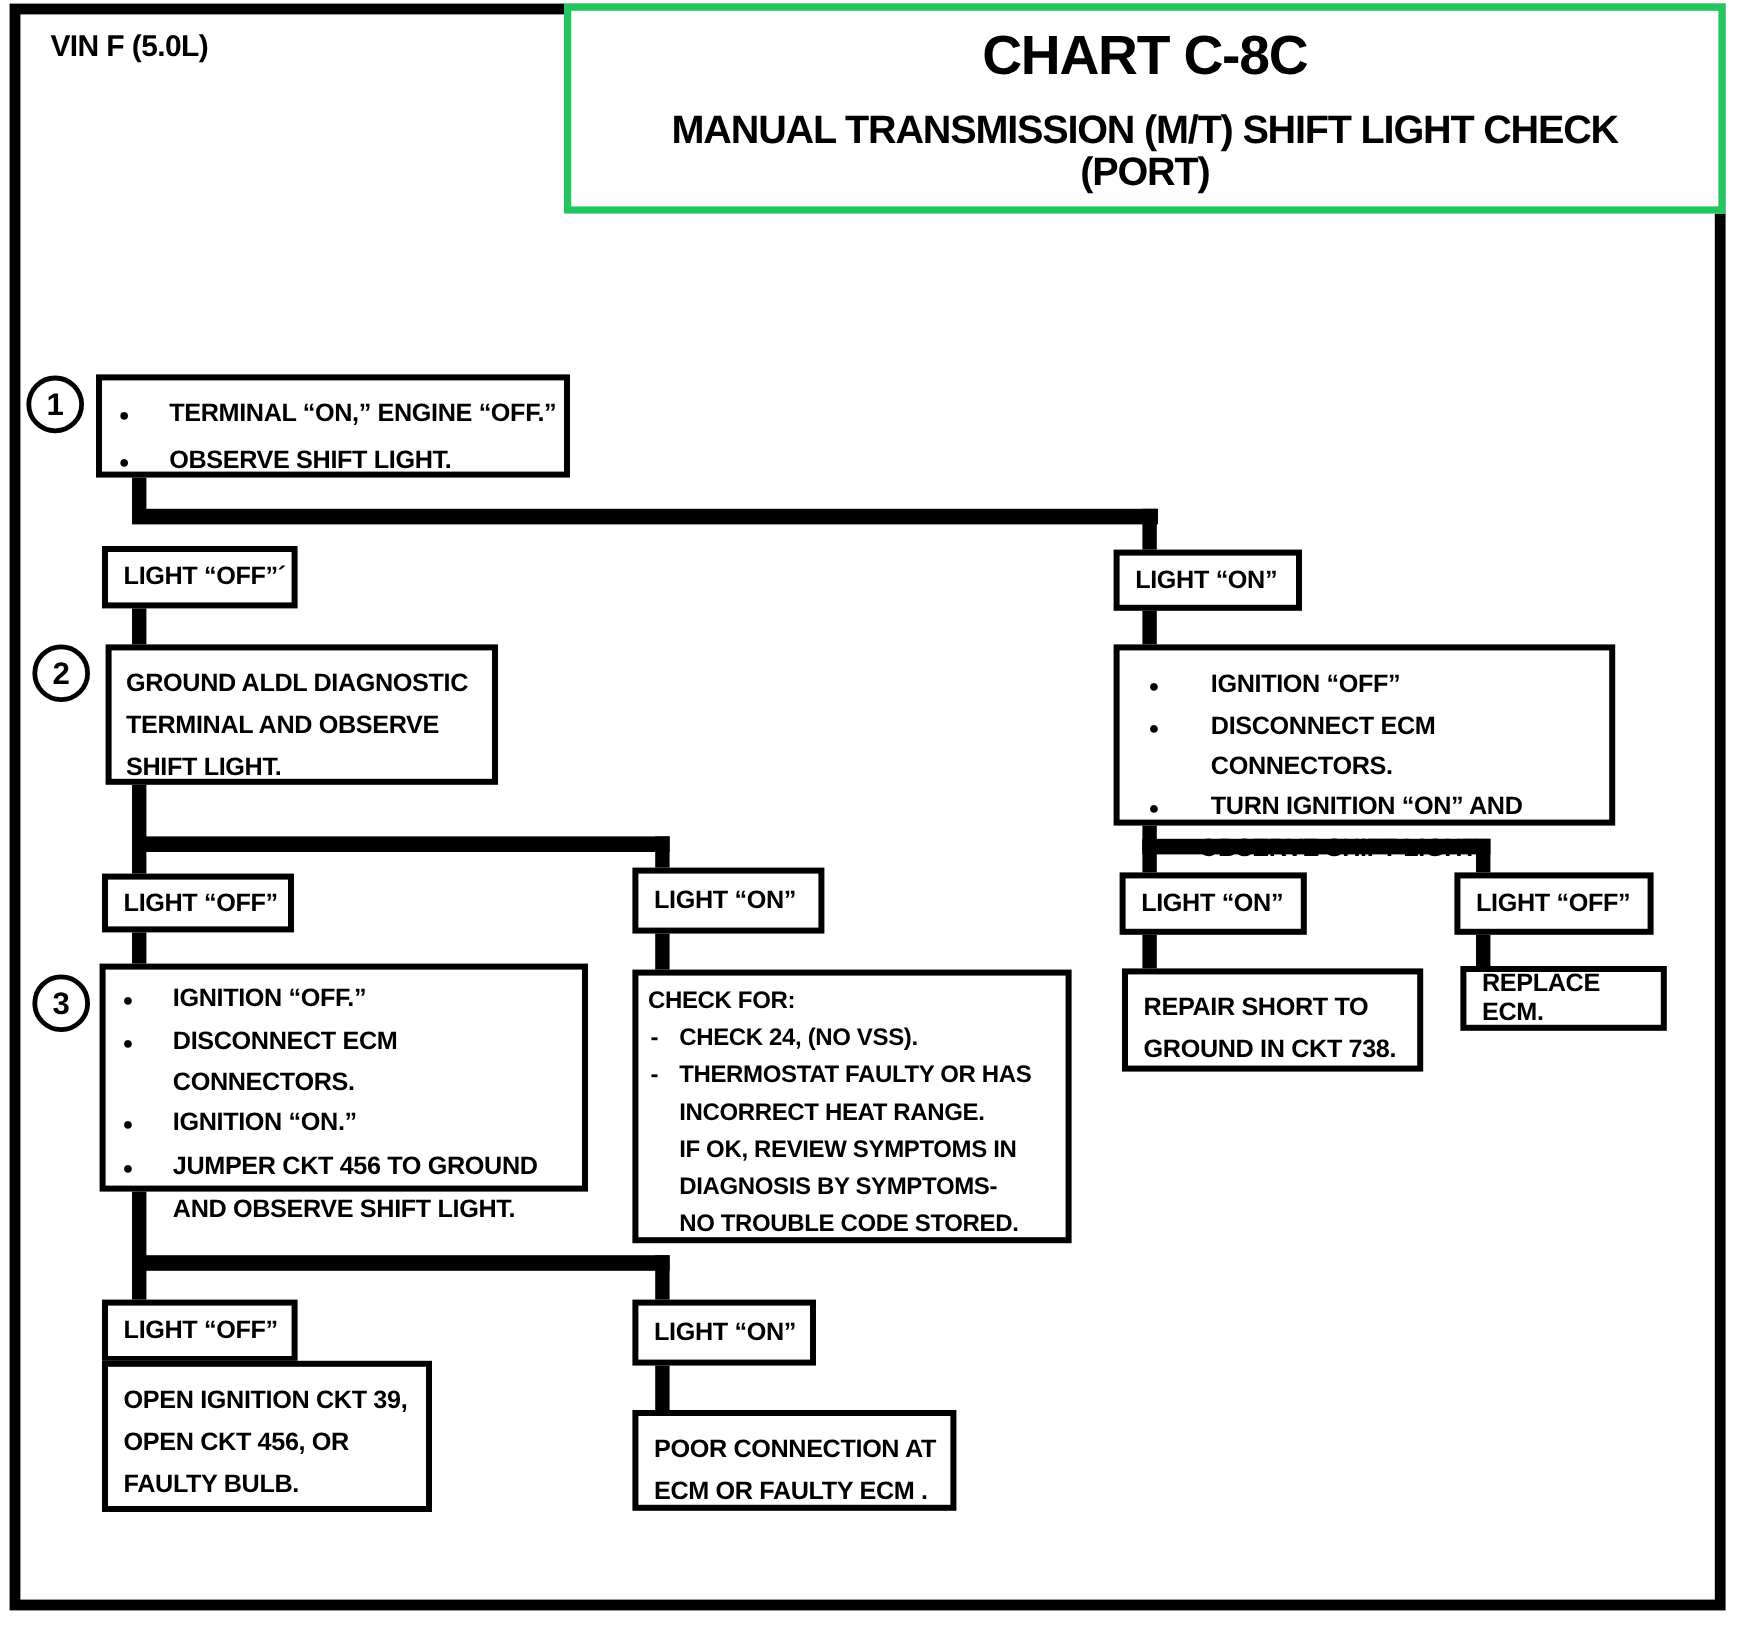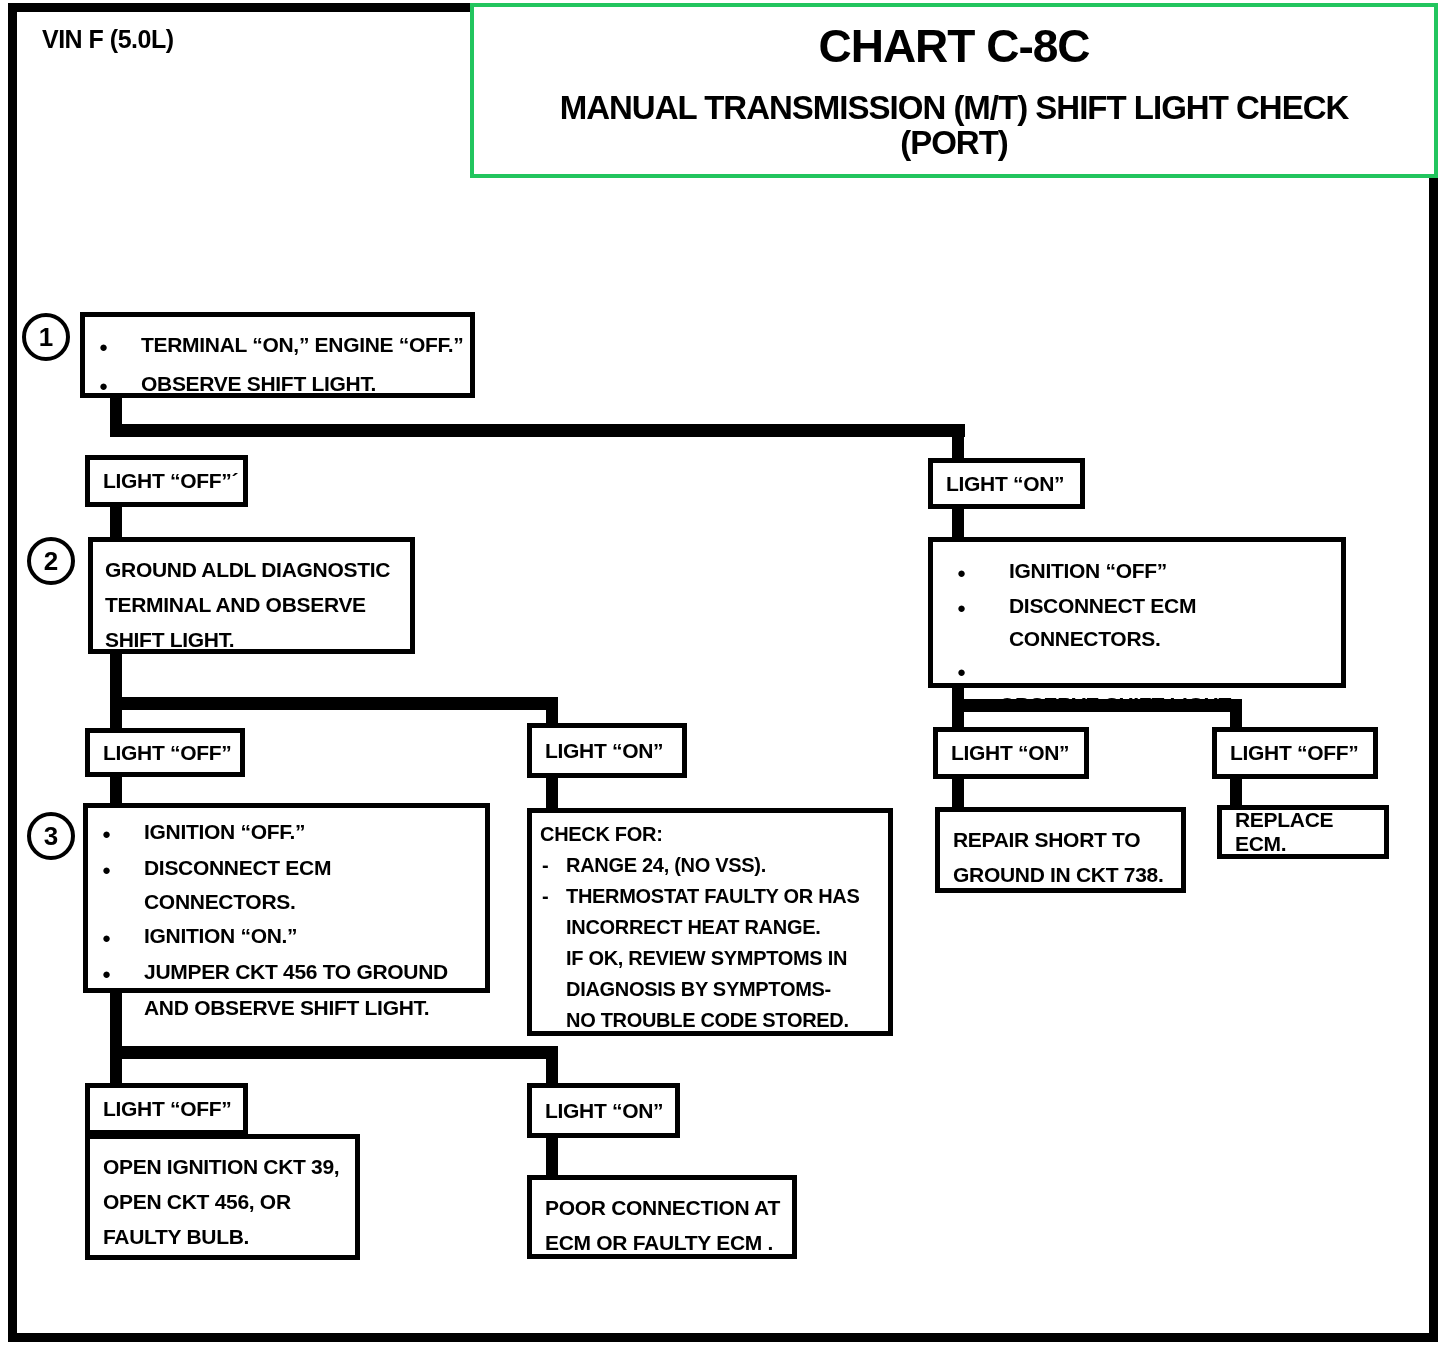--- a/index.html
+++ b/index.html
@@ -6,21 +6,21 @@
   .canvas{
     position:relative;width:1456px;height:1366px;background:#ffffff;
     font-family:"Liberation Sans", sans-serif;color:#000;overflow:hidden;
   }
   .frame{
     position:absolute;left:8px;top:3px;width:1430px;height:1339px;
     border:9px solid #000;box-sizing:border-box;
   }
   .titlebox{
     position:absolute;left:470px;top:3px;width:968px;height:175px;
-    border:4px solid #22c55e;box-sizing:border-box;background:#fff;
+    border:6px solid #22c55e;box-sizing:border-box;background:#fff;
     display:flex;flex-direction:column;justify-content:center;align-items:center;
     text-align:center;z-index:6;
   }
   .t1{font-size:46px;font-weight:bold;letter-spacing:-1px;line-height:1.05;}
   .t2{font-size:33px;font-weight:bold;letter-spacing:-1px;line-height:1.1;margin-top:20px;}
   .t3{font-size:33px;font-weight:bold;letter-spacing:-1px;line-height:1.0;}
   .vin{position:absolute;left:42px;top:25px;font-size:25px;font-weight:bold;z-index:6;letter-spacing:-0.5px;}
   .conn{position:absolute;background:#000;z-index:2;}
   .node{
     position:absolute;border:5px solid #000;background:#fff;box-sizing:border-box;
@@ -114,20 +114,21 @@
     <div class="brow">
       <span class="bdot2">●</span>
       <span class="btxt">IGNITION “OFF”</span>
     </div>
     <div class="brow">
       <span class="bdot2">●</span>
       <span class="btxt">DISCONNECT ECM CONNECTORS.</span>
     </div>
     <div class="brow">
       <span class="bdot2">●</span>
+      <span class="btxt">TURN IGNITION “ON” AND</span>
     </div>
     <div class="contline2">OBSERVE SHIFT LIGHT.</div>
   </div>
 
   <div class="node labelbox" style="left:85px;top:728px;width:160px;height:49px">LIGHT “OFF”</div>
   <div class="node labelbox" style="left:527px;top:723px;width:160px;height:55px">LIGHT “ON”</div>
 
   <div class="node labelbox" style="left:933px;top:727px;width:156px;height:52px">LIGHT “ON”</div>
   <div class="node labelbox" style="left:1212px;top:727px;width:166px;height:52px">LIGHT “OFF”</div>
 
@@ -148,21 +149,21 @@
       <span class="bdot">●</span>
       <span class="btxt">JUMPER CKT 456 TO GROUND</span>
     </div>
     <div class="contline">AND OBSERVE SHIFT LIGHT.</div>
   </div>
 
   <div class="node cf" style="left:527px;top:808px;width:366px;height:228px">
     <div>CHECK FOR:</div>
     <div class="cfrow">
       <span class="cfdash">-</span>
-      <span class="btxt">RANGE 24, (NO VSS).</span>
+      <span class="btxt">CHECK 24, (NO VSS).</span>
     </div>
     <div class="cfrow">
       <span class="cfdash">-</span>
       <span class="btxt">THERMOSTAT FAULTY OR HAS</span>
     </div>
     <div class="cfcont">INCORRECT HEAT RANGE.</div>
     <div class="cfcont">IF OK, REVIEW SYMPTOMS IN</div>
     <div class="cfcont">DIAGNOSIS BY SYMPTOMS-</div>
     <div class="cfcont">NO TROUBLE CODE STORED.</div>
   </div>

